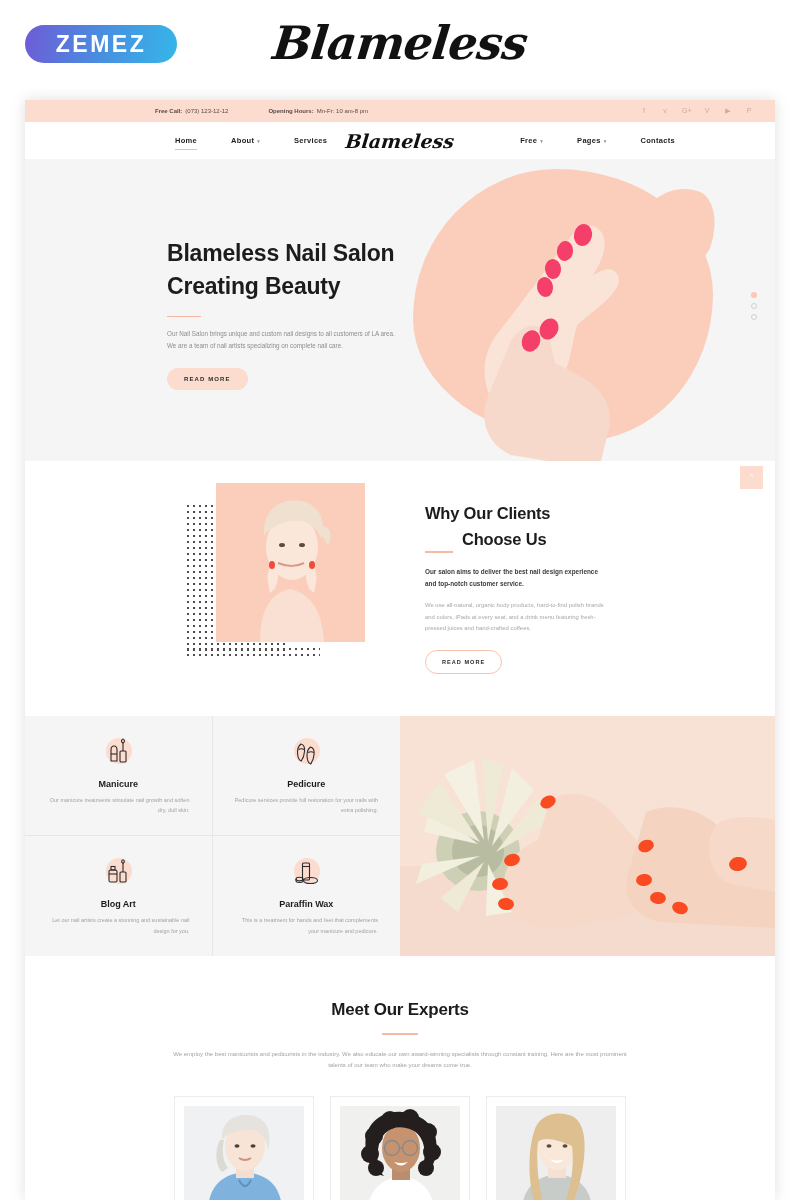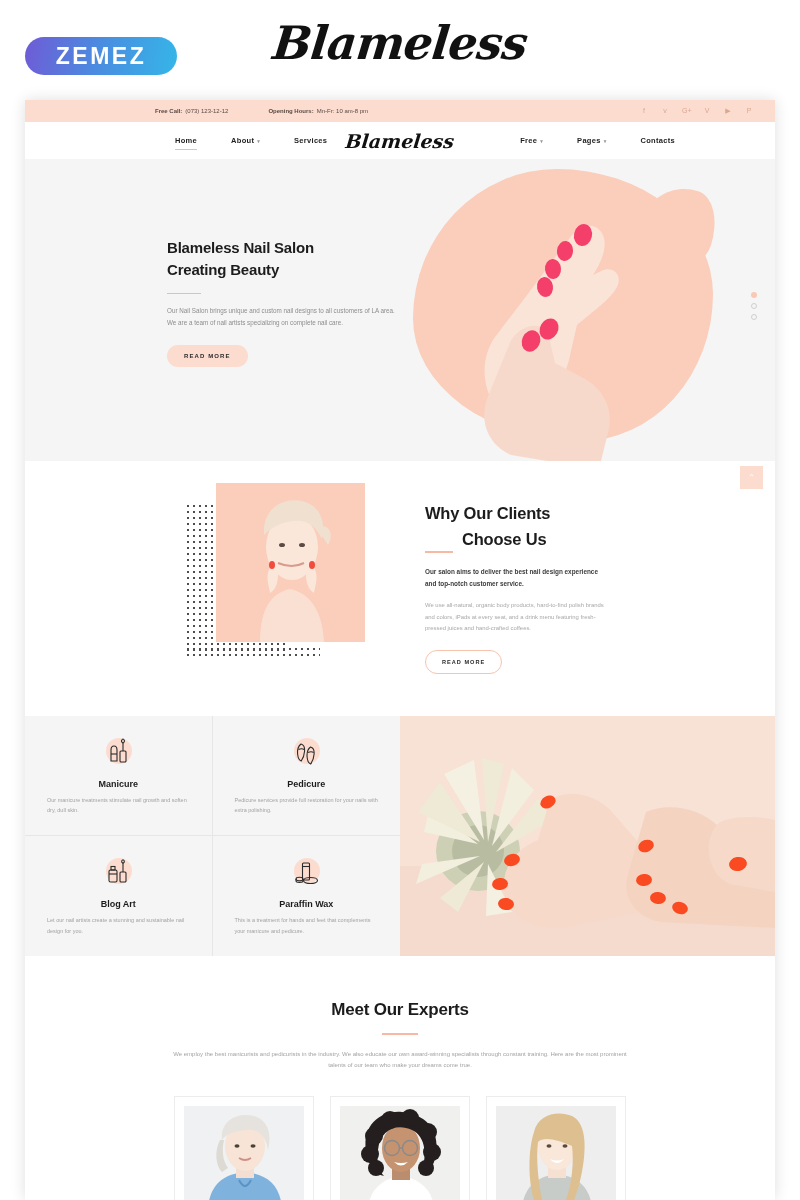--- a/index.html
+++ b/index.html
@@ -11,21 +11,21 @@
   }
   body { position: relative; }
 
   
   .brand-strip {
     height: 100px; width: 800px;
     background: #ffffff;
     position: relative;
   }
   .zemez-logo {
-    position: absolute; left: 25px; top: 37px;
+    position: absolute; left: 25px; top: 25px;
     width: 152px; height: 38px;
     border-radius: 19px;
     background: linear-gradient(100deg, #6f5bd6 0%, #4a8ce0 48%, #35b6e8 100%);
     display: flex; align-items: center; justify-content: center;
   }
   .zemez-logo span {
     color: #fff; font-weight: bold; font-size: 23px;
     letter-spacing: 2.5px; font-family: "Liberation Sans", sans-serif;
   }
   .brand-script {
@@ -84,21 +84,21 @@
     font-size: 19px; color: #111; transform: skewX(-6deg);
     pointer-events: none;
   }
 
   
   .hero {
     height: 302px; background: #f5f5f5; position: relative; overflow: hidden;
   }
   .hero-text { position: absolute; left: 142px; top: 78px; width: 240px; }
   .hero-title {
-    font-size: 15px; font-weight: bold; color: #1c1c1c;
+    font-size: 23px; font-weight: bold; color: #1c1c1c;
     line-height: 1.45; letter-spacing: -0.2px;
   }
   .hero-rule { width: 34px; height: 1.5px; background: #f7b9a3; margin: 12px 0 11px; }
   .hero-sub { font-size: 6.3px; color: #8d8d8d; line-height: 1.85; width: 228px; }
   .btn-pink {
     display: inline-block; margin-top: 17px;
     background: #fbdccf; color: #2b2b2b;
     font-size: 6px; font-weight: bold; letter-spacing: 1.1px;
     padding: 8px 17px; border-radius: 13px; border: none; cursor: pointer;
   }
@@ -170,21 +170,21 @@
   
   .services { height: 240px; display: flex; }
   .svc-grid {
     width: 375px; display: grid;
     grid-template-columns: 1fr 1fr; grid-template-rows: 1fr 1fr;
     background: #f5f5f5;
   }
   .svc-cell {
     border-right: 1px solid #e6e6e6; border-bottom: 1px solid #e6e6e6;
     display: flex; flex-direction: column; align-items: center;
-    justify-content: center; padding: 6px 22px; text-align: left; cursor: pointer;
+    justify-content: center; padding: 6px 22px; text-align: right; cursor: pointer;
   }
   .svc-cell:nth-child(2n) { border-right: none; }
   .svc-cell:nth-child(3), .svc-cell:nth-child(4) { border-bottom: none; }
   .svc-ico { width: 36px; height: 36px; position: relative; margin-bottom: 7px; }
   .svc-ico .blob {
     position: absolute; left: 6px; top: 2px;
     width: 26px; height: 26px; border-radius: 50%; background: #fbdccf;
   }
   .svc-ico svg { position: relative; }
   .svc-title { font-size: 9px; font-weight: bold; color: #1c1c1c; margin-bottom: 6px; }

